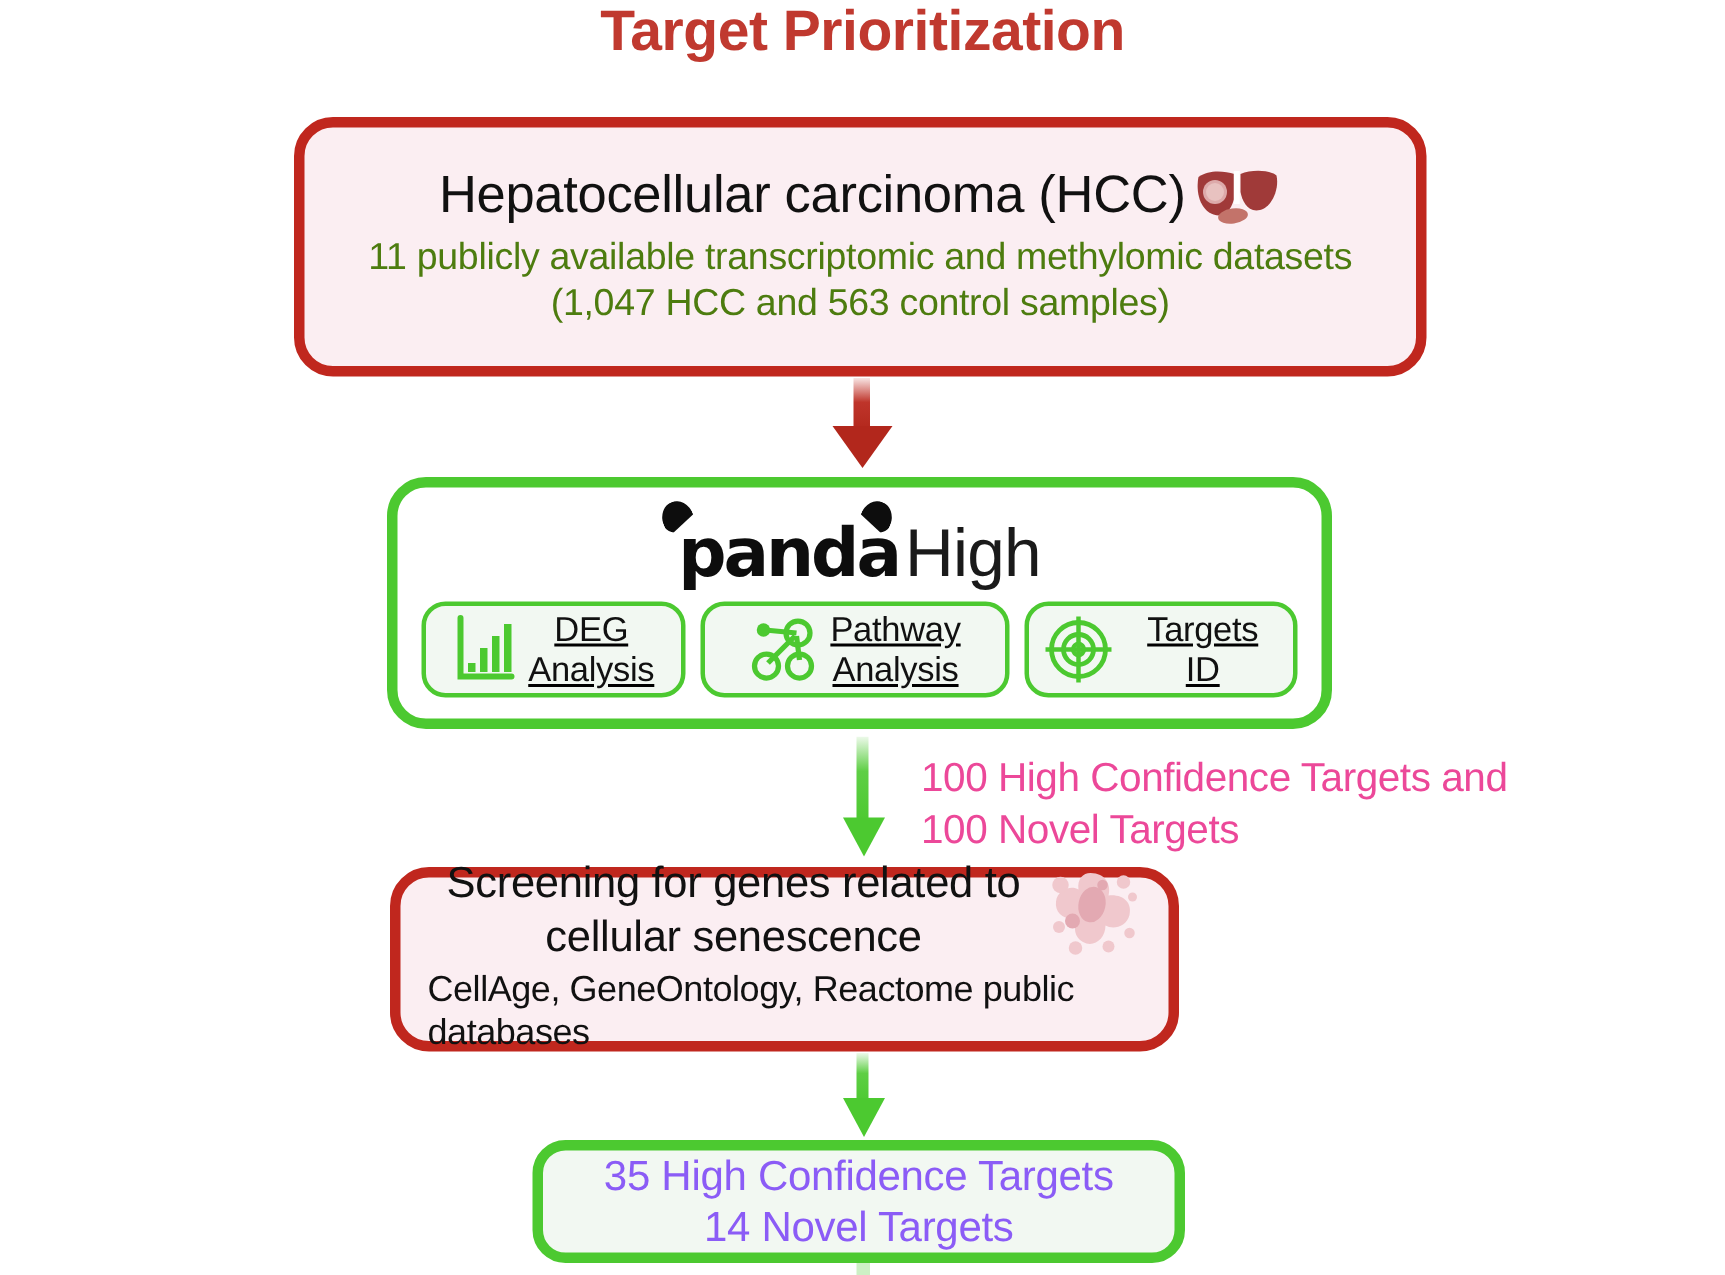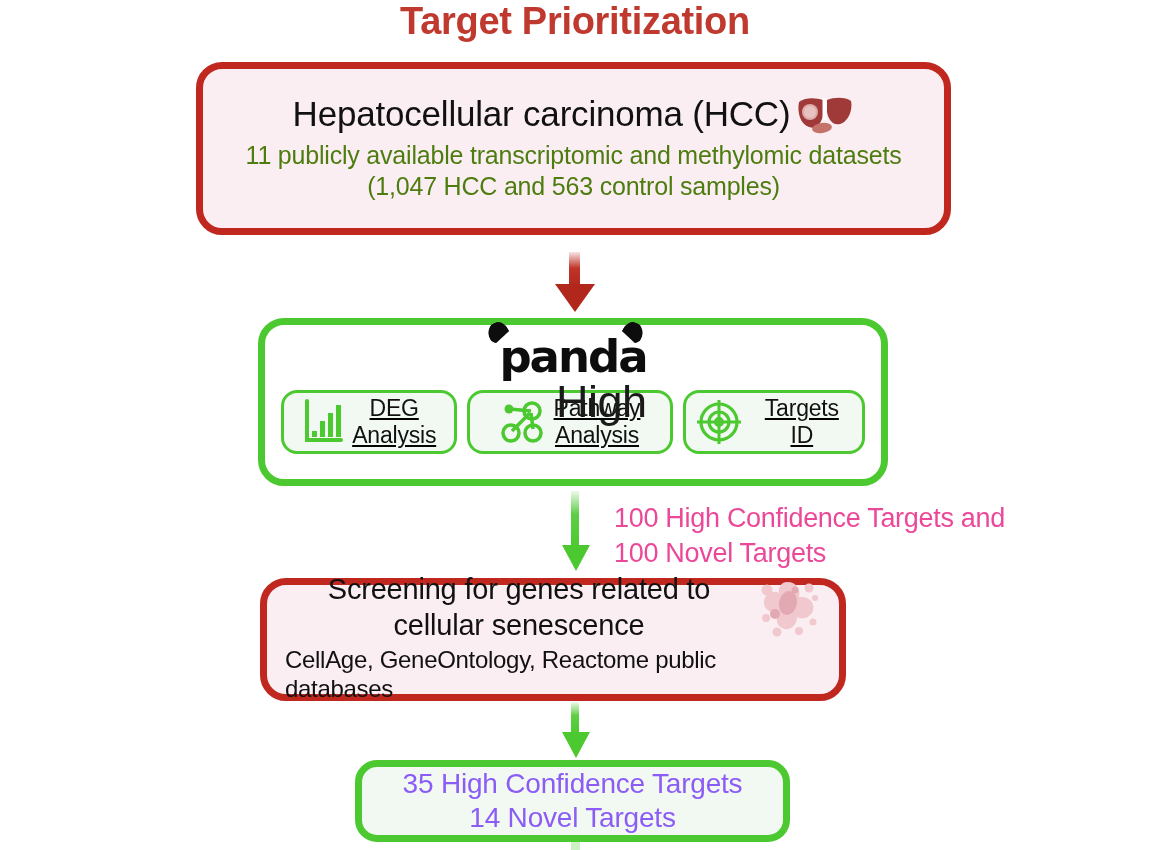--- a/index.html
+++ b/index.html
@@ -56,21 +56,21 @@
   }
   .box-green-light {
     border: 7px solid #4cc930;
     background: #f2f8f2;
     border-radius: 22px;
   }
 
   
   #box-hcc {
     left: 196px;
-    top: 62px;
+    top: 78px;
     width: 755px;
     height: 173px;
     padding: 8px 22px 12px 22px;
   }
   #box-hcc .hcc-title-row {
     display: flex;
     align-items: center;
     justify-content: center;
     gap: 6px;
     width: 100%;
@@ -108,25 +108,24 @@
     top: 318px;
     width: 630px;
     height: 168px;
     padding: 6px 16px 10px 16px;
     justify-content: flex-start;
   }
   .panda-logo {
     display: flex;
     align-items: flex-end;
     justify-content: flex-start;
-    margin-top: 3px;
+    margin-top: 14px;
     margin-bottom: 10px;
     position: relative;
     height: 46px;
-    flex-direction: column;
   }
   .panda-word {
     font-family: "DejaVu Sans", sans-serif;
     font-size: 45px;
     font-weight: bold;
     color: #0d0d0d;
     letter-spacing: -2.0px;
     line-height: 45px;
     position: relative;
   }
@@ -204,21 +203,21 @@
     color: #ec4899;
     line-height: 35px;
     letter-spacing: -0.3px;
     white-space: pre-line;
   }
 
   
   #box-screening {
     left: 260px;
     top: 578px;
-    width: 586px;
+    width: 526px;
     height: 123px;
     padding: 4px 18px 10px 18px;
   }
   #box-screening .scr-title-row {
     display: flex;
     align-items: center;
     justify-content: center;
     width: 100%;
     gap: 2px;
   }

